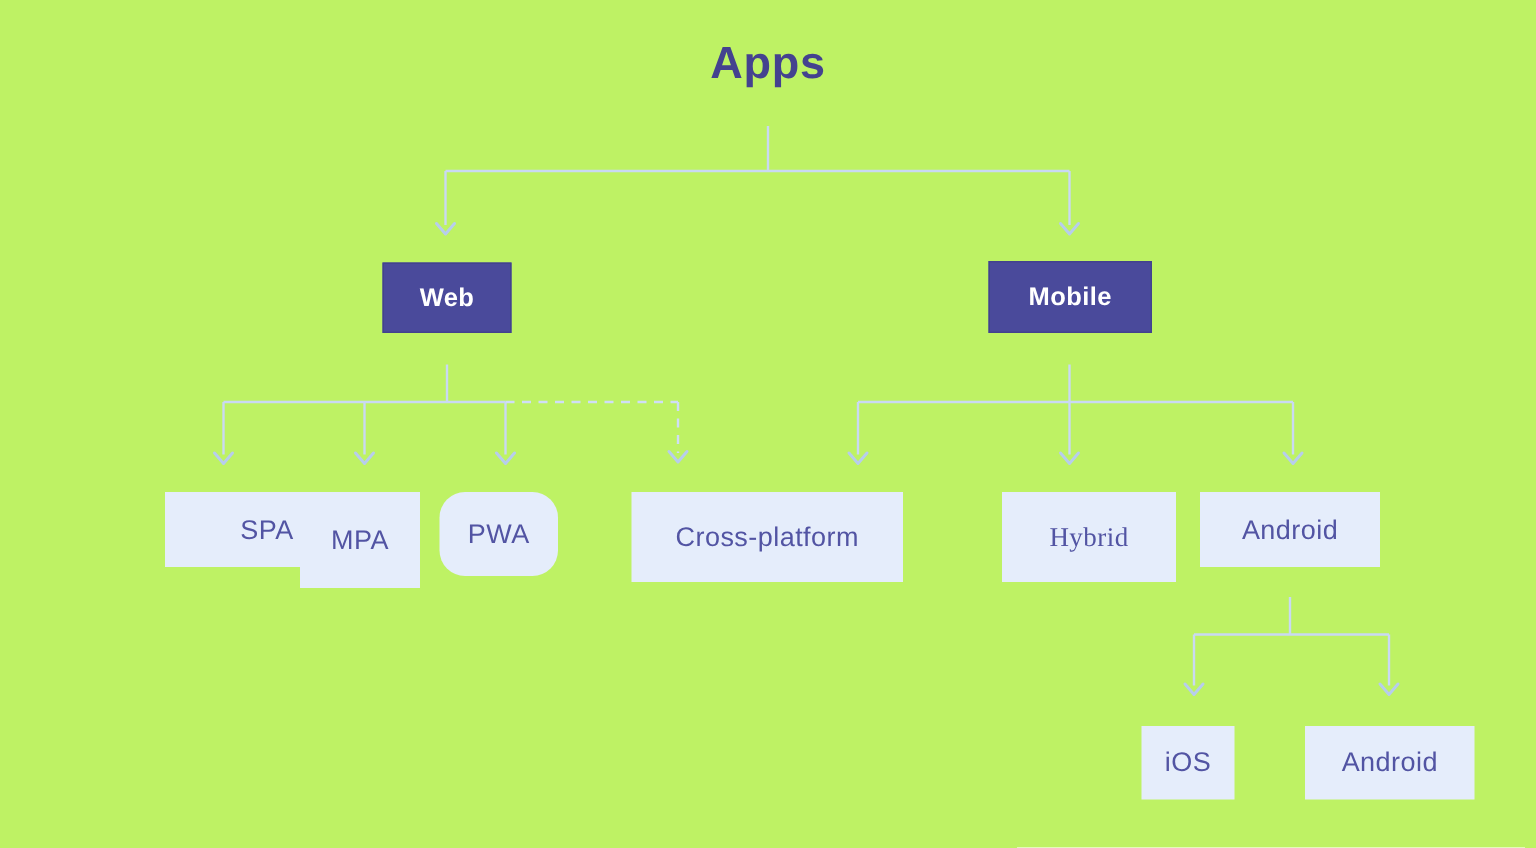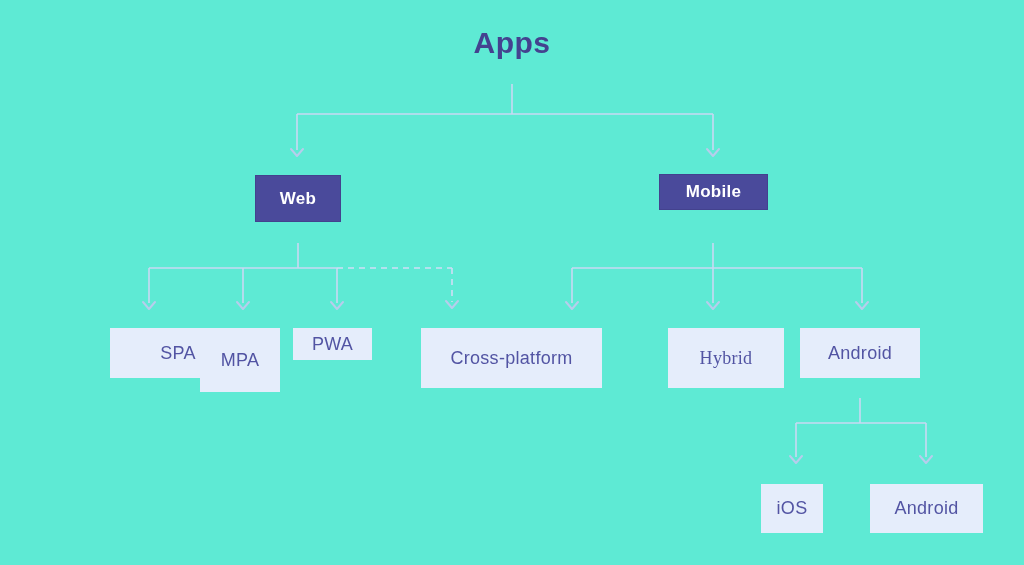--- a/index.html
+++ b/index.html
@@ -5,21 +5,21 @@
   html, body {
     margin: 0;
     padding: 0;
     background: #ffffff;
     font-family: "Liberation Sans", "DejaVu Sans", sans-serif;
   }
   .canvas {
     position: relative;
     width: 1024px;
     height: 565px;
-    background: #5eead4;
+    background: #bef264;
     overflow: hidden;
   }
   .title {
     position: absolute;
     left: 0;
     right: 0;
     top: 26px;
     text-align: center;
     font-size: 30px;
     font-weight: bold;
@@ -120,27 +120,27 @@
       <path d="M796 423 H926"></path>
       <path d="M796 423 V457"></path>
       <path d="M926 423 V457"></path>
       <path class="head" d="M790 456 L796 463 L802 456"></path>
       <path class="head" d="M920 456 L926 463 L932 456"></path>
     </g>
   </svg>
 
   <div class="node dark" style="left:255px; top:175px; width:86px; height:47px;">Web</div>
 
-  <div class="node dark" style="left:659px; top:174px; width:109px; height:36px;">Mobile</div>
+  <div class="node dark" style="left:659px; top:174px; width:109px; height:48px;">Mobile</div>
 
   <div class="node light" style="left:110px; top:328px; width:96px; height:50px;padding-left:40px;">SPA</div>
 
   <div class="node light" style="left:200px; top:328px; width:80px; height:64px;">MPA</div>
 
-  <div class="node light" style="left:293px; top:328px; width:79px; height:32px;">PWA</div>
+  <div class="node light" style="left:293px; top:328px; width:79px; height:56px;border-radius:17px;">PWA</div>
 
   <div class="node light" style="left:421px; top:328px; width:181px; height:60px;">Cross-platform</div>
 
   <div class="node light" style="left:668px; top:328px; width:116px; height:60px;font-family:Liberation Serif, serif;">Hybrid</div>
 
   <div class="node light" style="left:800px; top:328px; width:120px; height:50px;">Android</div>
 
   <div class="node light" style="left:761px; top:484px; width:62px; height:49px;">iOS</div>
 
   <div class="node light" style="left:870px; top:484px; width:113px; height:49px;">Android</div>

